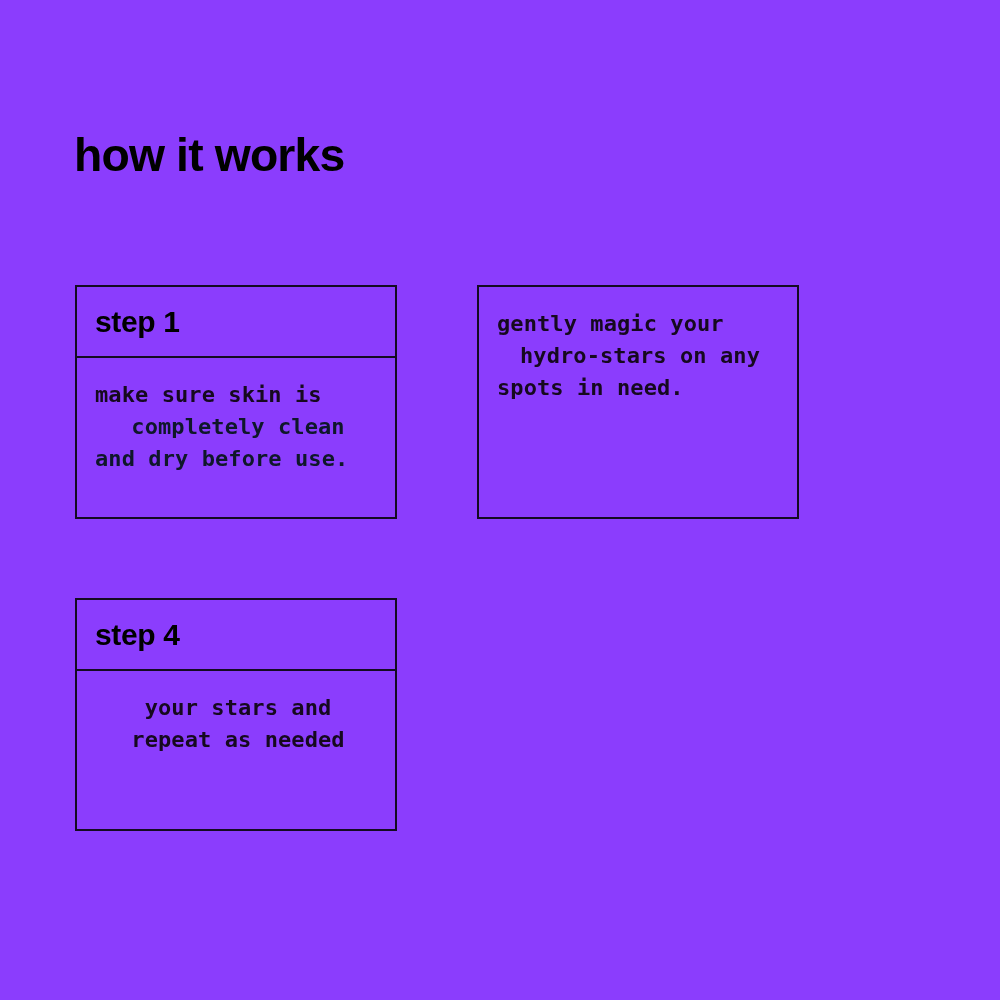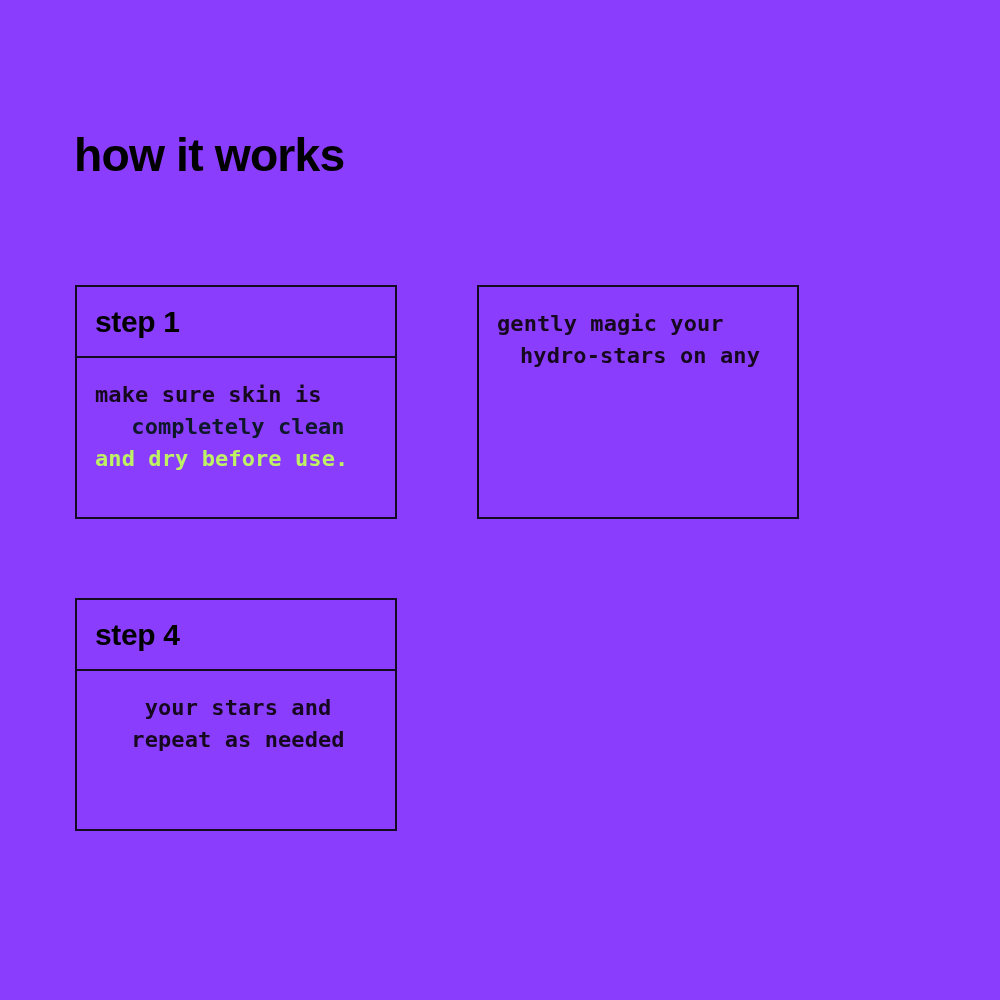--- a/index.html
+++ b/index.html
@@ -108,28 +108,29 @@
 
   <div class="steps-grid">
 
     <div class="step-card" style="border-color: rgb(20, 11, 34);">
       <div class="step-card-header" style="border-color: rgb(20, 11, 34);">
         <span class="step-card-title" style="color: rgb(0, 0, 0);">step 1</span>
       </div>
       <div class="step-card-body">
         <div class="body-line" style="color: rgb(22, 9, 31);">make sure skin is</div>
         <div class="body-line" style="color: #0f172a; text-align: center;">completely clean</div>
-        <div class="body-line" style="color: #bef264;">and dry before use.</div>
+        <div class="body-line" style="color: #0f172a;">and dry before use.</div>
       </div>
     </div>
 
     <div class="step-card" style="border-color: rgb(20, 11, 34);">
       <div class="step-card-body">
         <div class="body-line" style="color: rgb(22, 9, 31);">gently magic your</div>
         <div class="body-line" style="color: rgb(22, 9, 31); text-align: center;">hydro-stars on any</div>
+        <div class="body-line" style="color: rgb(22, 9, 31);">spots in need.</div>
       </div>
     </div>
 
 
     <div class="step-card" style="border-color: rgb(20, 11, 34); text-align: center;">
       <div class="step-card-header" style="border-color: rgb(20, 11, 34);">
         <span class="step-card-title" style="color: rgb(0, 0, 0);">step 4</span>
       </div>
       <div class="step-card-body">
         <div class="body-line" style="color: rgb(22, 9, 31);">your stars and</div>

